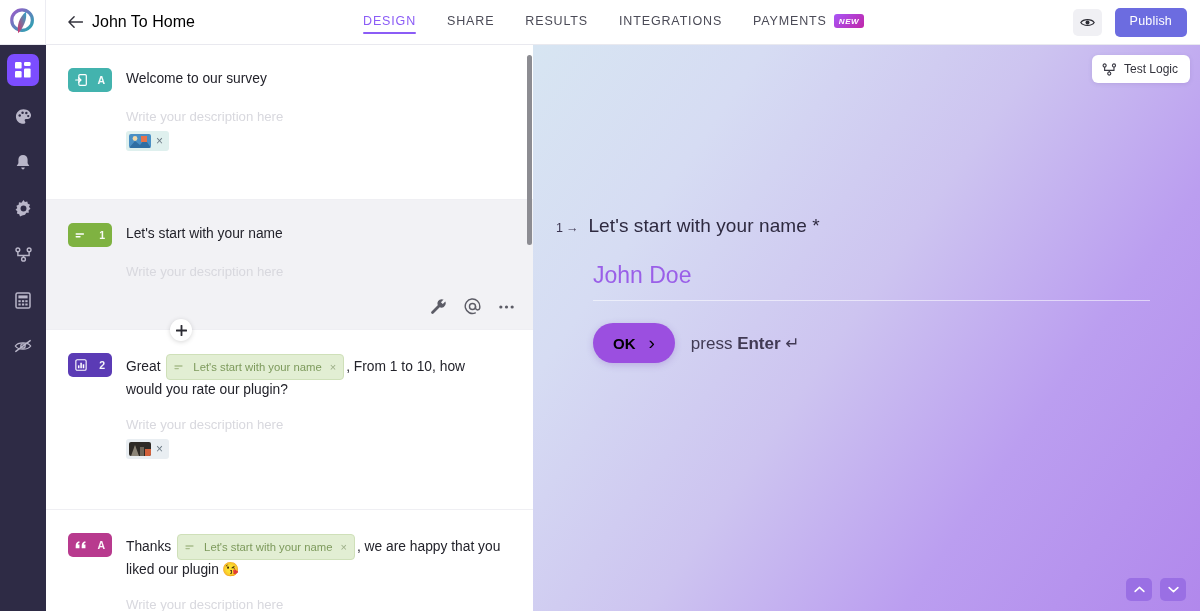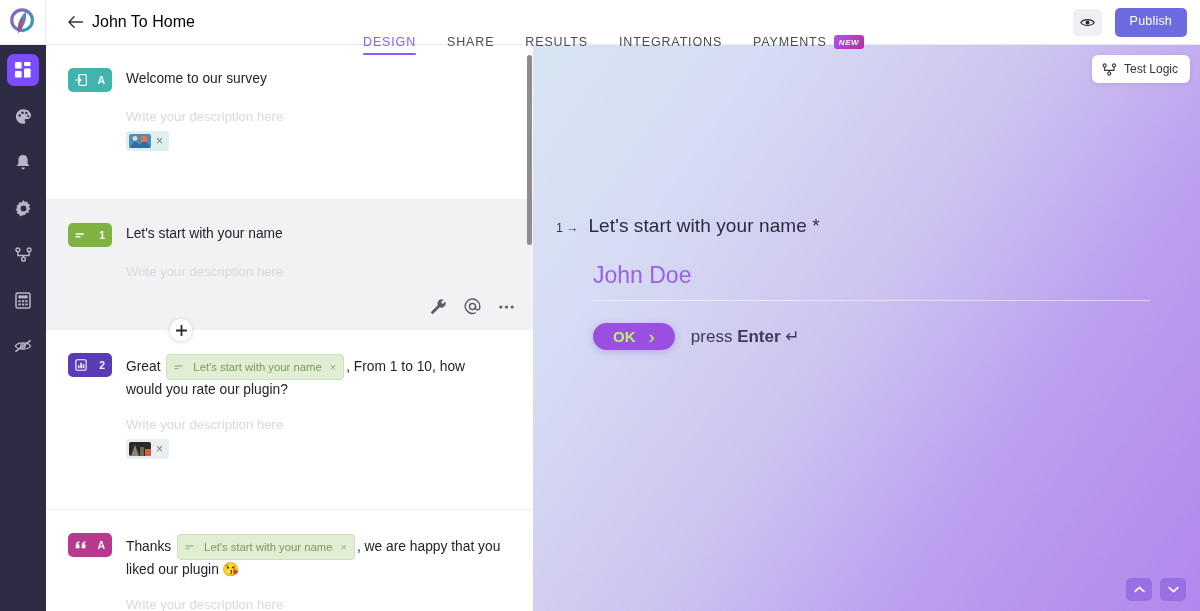--- a/index.html
+++ b/index.html
@@ -27,21 +27,20 @@
     margin-left: 22px; cursor: pointer;
   }
   .back-arrow { width: 15px; height: 14px; display: block; }
 
   .tabs { position: absolute; left: 363px; top: 0; height: 45px; display: flex; align-items: flex-start; }
   .tab {
     font-size: 12.5px; letter-spacing: .85px; color: #4b4b57;
     padding: 14px 0 10px 0; margin-right: 31px; cursor: pointer;
     position: relative; display: flex; align-items: center; gap: 7px;
     font-weight: 500;
-    margin-top: 21px;
   }
   .tab.active { color: #8b5cf6; }
   .tab.active:after {
     content: ""; position: absolute; left: 0; right: 0; bottom: 4px;
     height: 2px; background: #8b5cf6; border-radius: 2px;
   }
   .newbadge {
     background: linear-gradient(135deg,#a855f7,#c026a8);
     color: #fff; font-size: 8px; letter-spacing: .6px;
     padding: 3px 5px 2px 5px; border-radius: 3px; font-weight: 700; font-style: italic;
@@ -154,22 +153,22 @@
   .pv-qline { display: flex; align-items: baseline; gap: 10px; }
   .pv-num { font-size: 12.5px; color: #3b3550; display: flex; align-items: center; gap: 3px; }
   .pv-qtext { font-size: 19px; color: #2e2a40; font-weight: 400; letter-spacing: .1px; }
   .pv-answer {
     margin: 25px 0 0 37px; font-size: 23px; color: #9a5fe8;
     padding-bottom: 11px; border-bottom: 1px solid rgba(255,255,255,.55);
     width: 557px; cursor: text;
   }
   .pv-okrow { display: flex; align-items: center; gap: 16px; margin: 22px 0 0 37px; }
   .ok-btn {
-    background: #9b4fe0; color: #bef264; border-radius: 22px;
-    height: 27px; padding: 12px 20px; display: flex; align-items: center;
+    background: #9b4fe0; color: #000000; border-radius: 22px;
+    height: 40px; padding: 12px 20px; display: flex; align-items: center;
     gap: 13px; font-size: 15px; font-weight: 700; cursor: pointer;
     box-shadow: 0 2px 7px rgba(110,60,180,.25);
   }
   .press-enter { font-size: 17px; color: #413a54; }
   .press-enter b { font-weight: 700; }
   .navbtns { position: absolute; right: 14px; bottom: 10px; display: flex; gap: 8px; }
   .navbtn {
     width: 26px; height: 23px; border-radius: 5px; background: #9a6fe4;
     display: flex; align-items: center; justify-content: center; cursor: pointer;
   }

